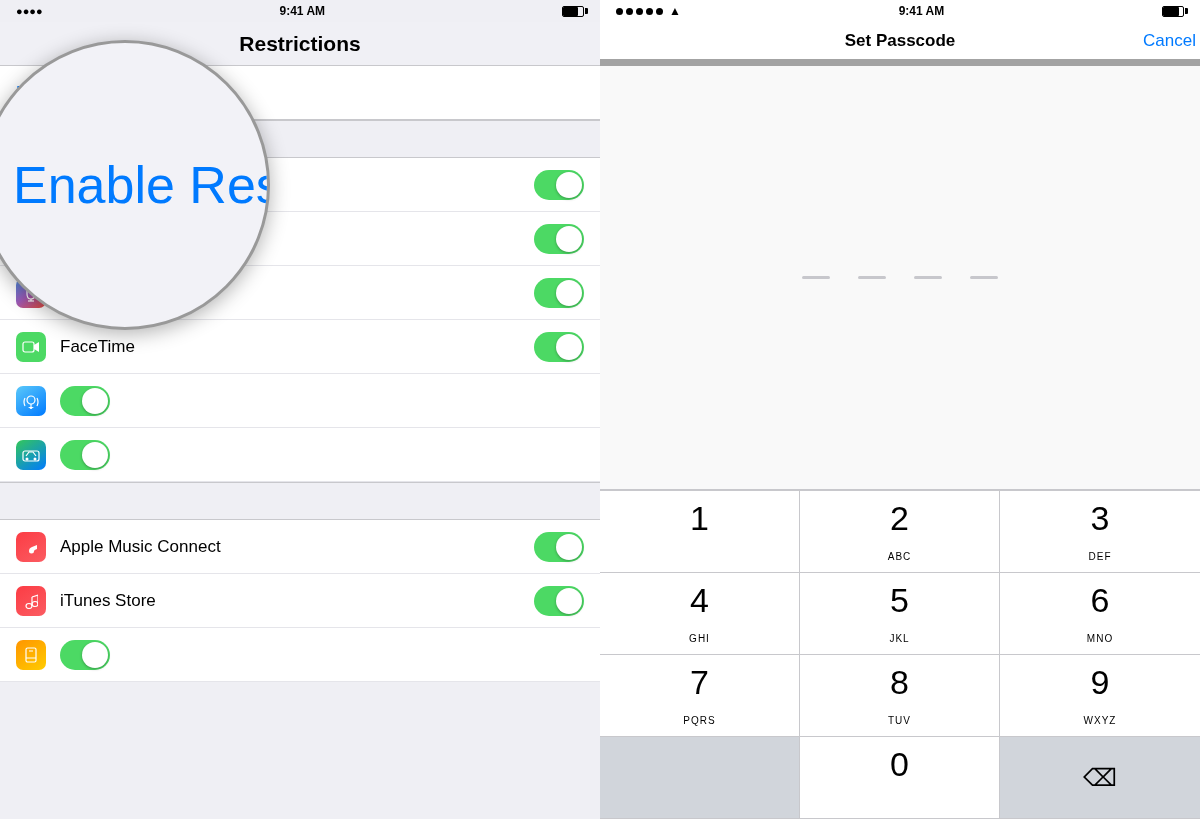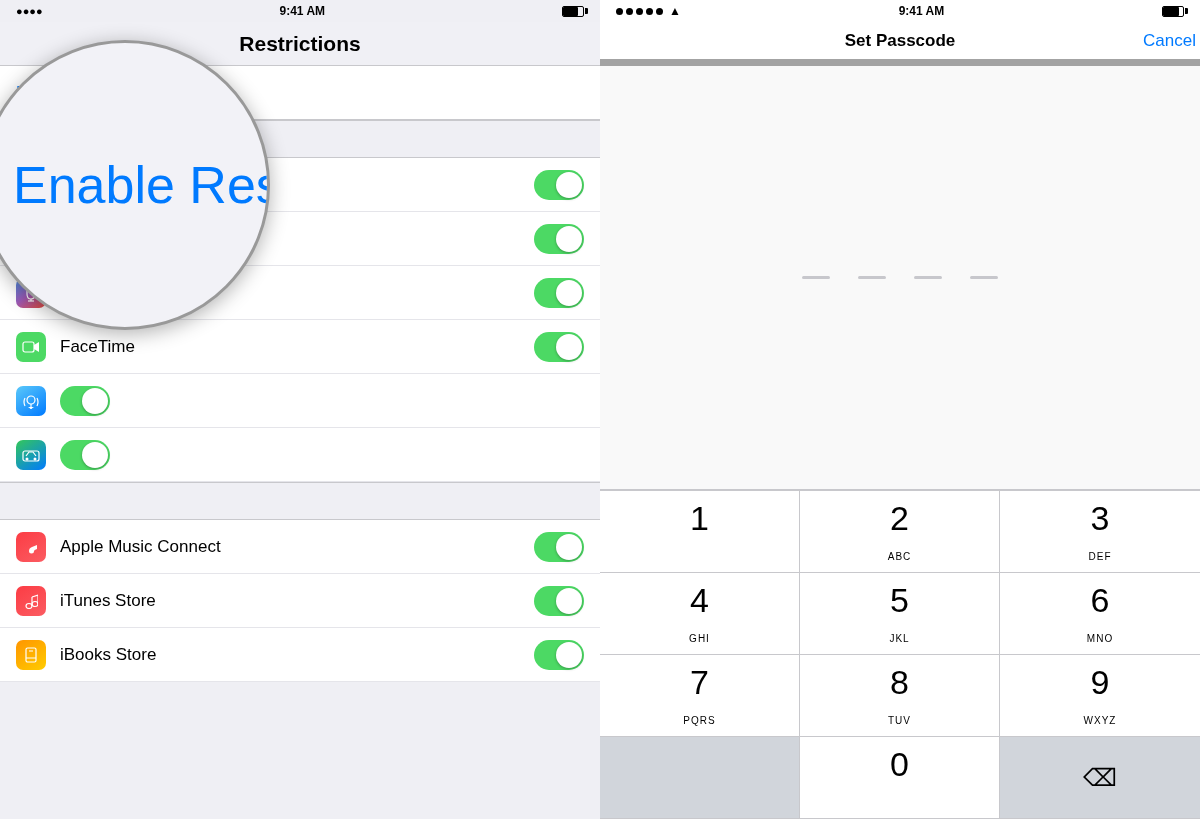--- a/index.html
+++ b/index.html
@@ -421,21 +421,20 @@
     </div>
 
     <div class="settings-row">
       <div class="row-icon icon-ibooks">
         <svg width="14" height="16" viewBox="0 0 14 16">
             <rect x="2" y="1" width="10" height="14" rx="1.5" fill="none" stroke="white" stroke-width="1.2"></rect>
             <line x1="2" y1="11" x2="12" y2="11" stroke="white" stroke-width="1"></line>
             <line x1="5" y1="4" x2="9" y2="4" stroke="white" stroke-width="1"></line>
           </svg>
       </div>
-      <span class="row-label">iBooks Store</span>
       <div class="toggle">
           <div class="toggle-knob"></div>
         </div>
     </div>
 
 
   </div>
 
   <div class="magnifier">
     <span class="magnifier-text">Enable Restr</span>

